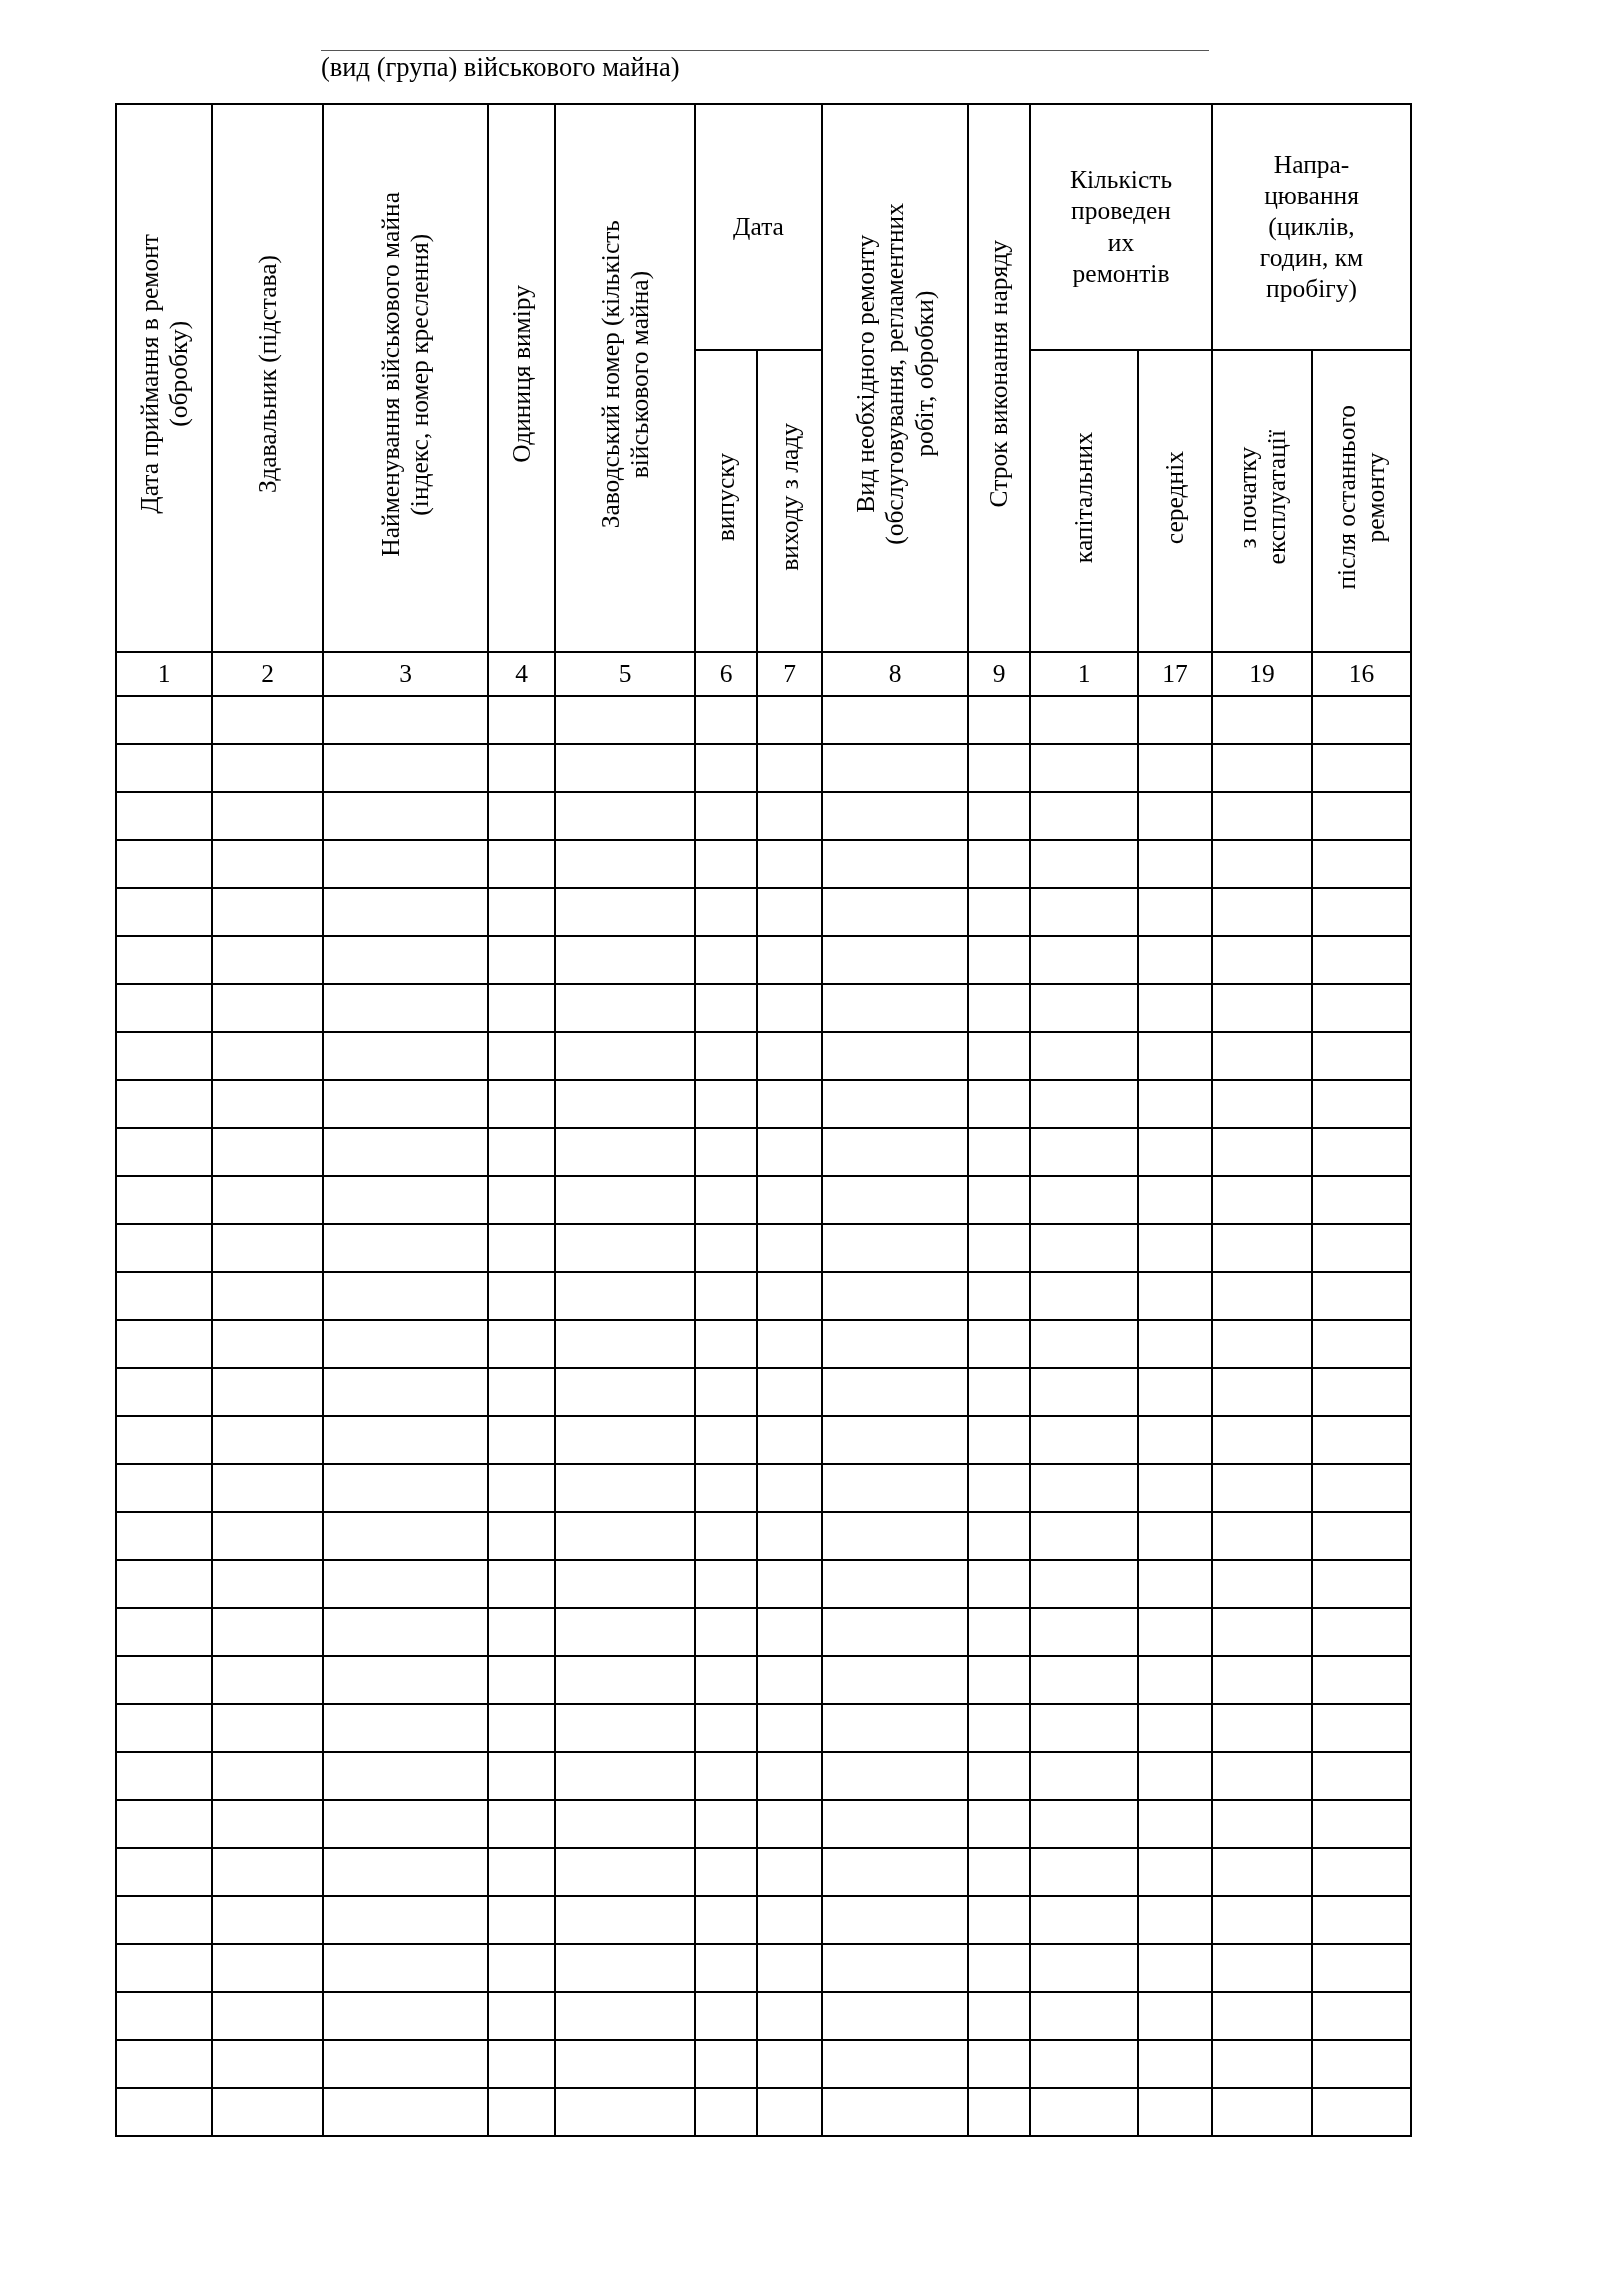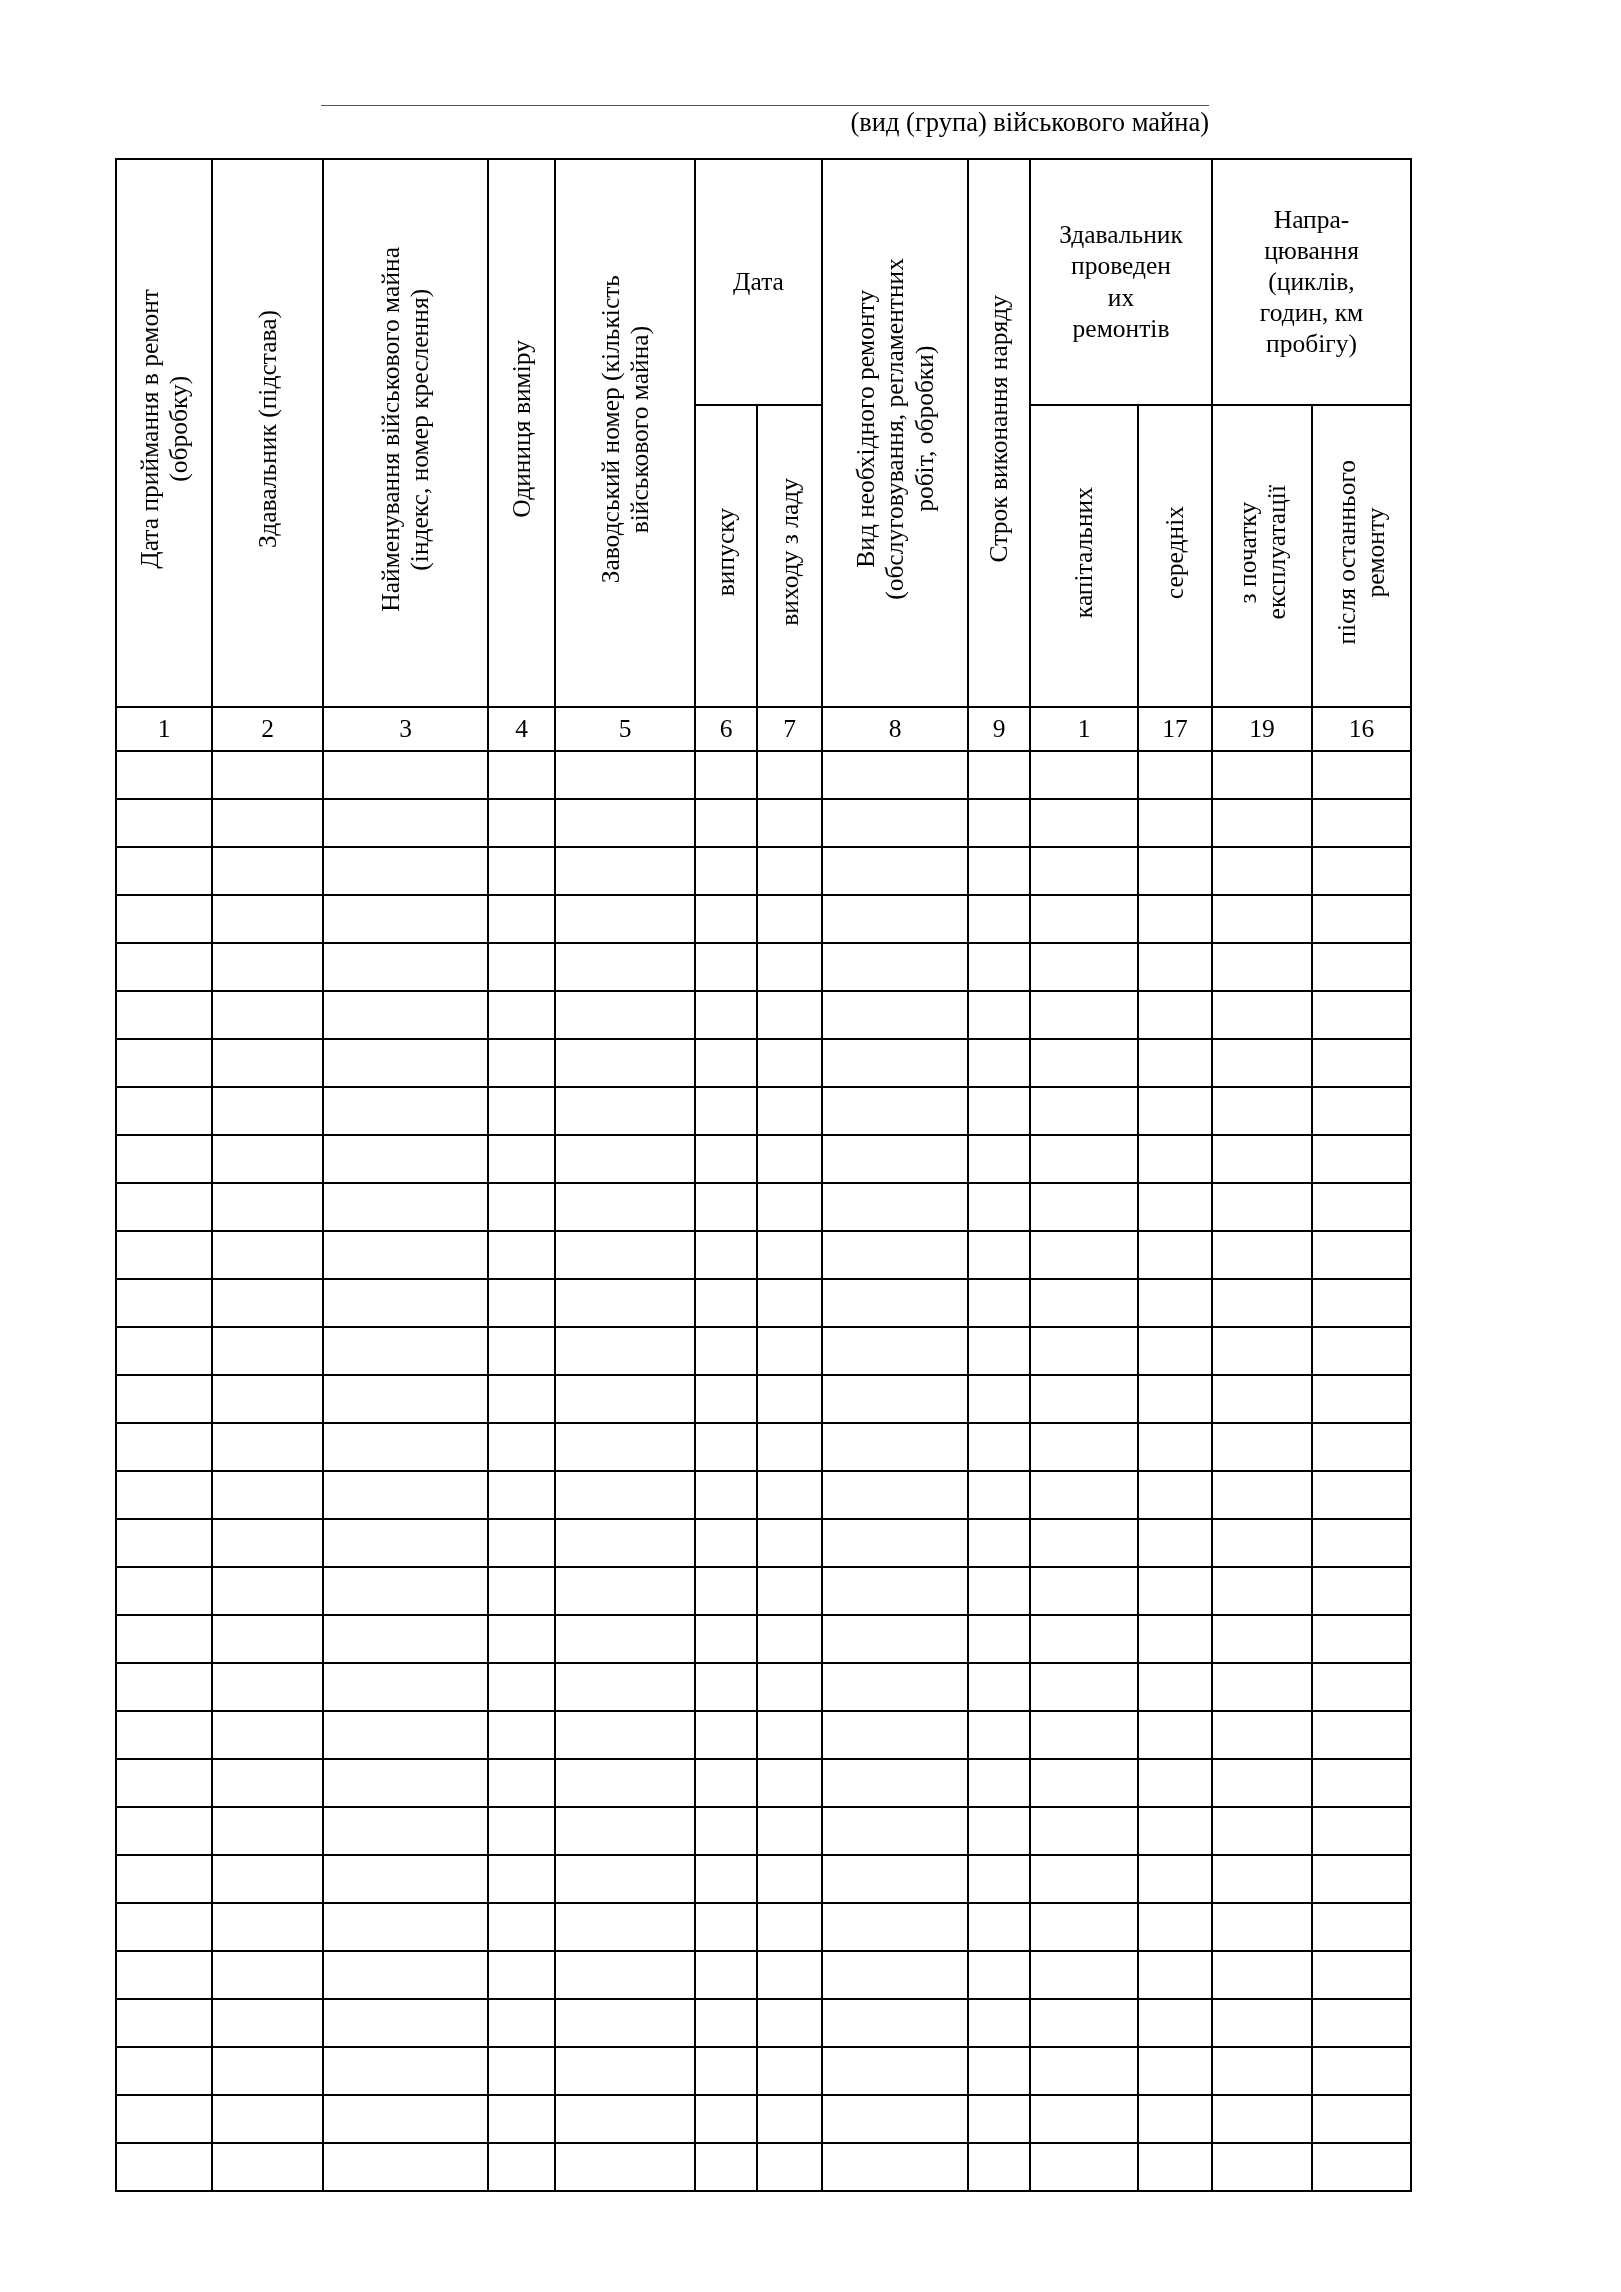--- a/index.html
+++ b/index.html
@@ -1,21 +1,21 @@
 <!DOCTYPE html>
 <html><head>
 <meta charset="utf-8">
 <style>
   * { margin:0; padding:0; box-sizing:border-box; }
   html, body {
     width:1621px; height:2293px;
     background:#ffffff; color:#000;
     font-family:"Liberation Serif", serif;
   }
-  .title-block { margin:105px 0 0 321px; width:888px; text-align:right; }
+  .title-block { margin:50px 0 0 321px; width:888px; text-align:left; }
   .title-line { width:100%; height:0; border-bottom:1px solid #555; }
   .title-text { font-size:26.5px; margin-top:1px; }
 
   table.form {
     border-collapse:collapse; table-layout:fixed;
     margin:19.6px 0 0 115px; width:1293px;
   }
   table.form td {
     border:2px solid #000; padding:0;
     text-align:center; vertical-align:middle;
@@ -70,21 +70,21 @@
     <td rowspan="2"><span class="vtext">Найменування військового майна
 (індекс, номер креслення)</span></td>
     <td rowspan="2"><span class="vtext">Одиниця виміру</span></td>
     <td rowspan="2"><span class="vtext">Заводський номер (кількість
 військового майна)</span></td>
     <td colspan="2"><span class="group-label">Дата</span></td>
     <td rowspan="2"><span class="vtext">Вид необхідного ремонту
 (обслуговування, регламентних
 робіт, обробки)</span></td>
     <td rowspan="2"><span class="vtext">Строк виконання наряду</span></td>
-    <td colspan="2"><span class="group-label">Здавальник
+    <td colspan="2"><span class="group-label">Кількість
 проведен
 их
 ремонтів</span></td>
     <td colspan="2"><span class="group-label">Напра-
 цювання
 (циклів,
 годин, км
 пробігу)</span></td>
   </tr>
 

